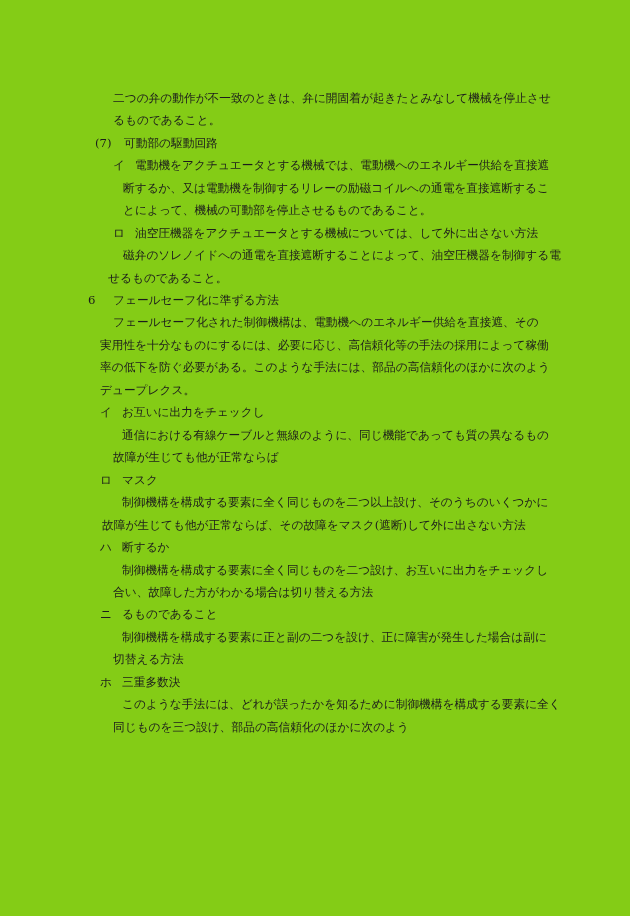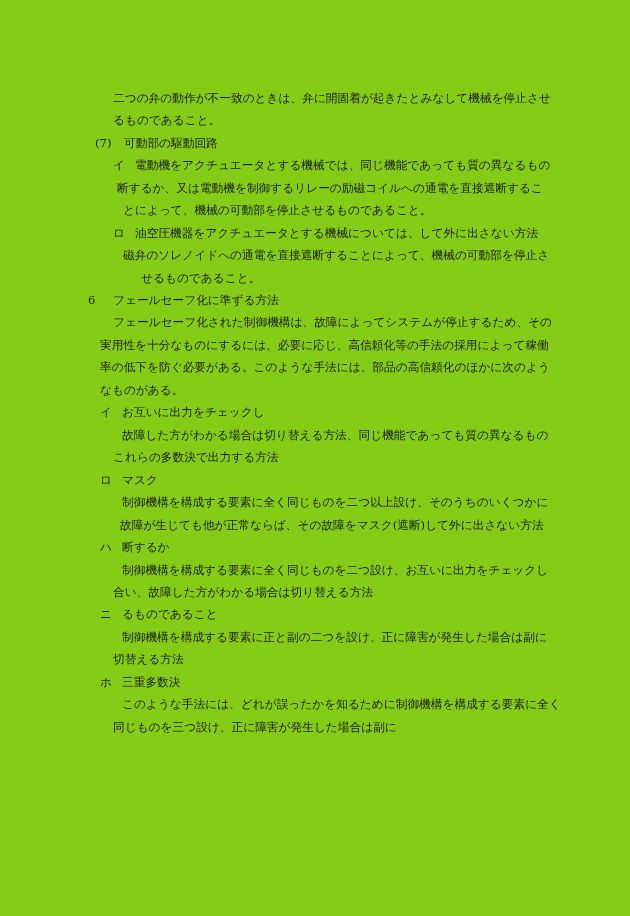--- a/index.html
+++ b/index.html
@@ -29,73 +29,73 @@
     <div class="ln" style="top:86.8px;left:113px">二つの弁の動作が不一致のときは、弁に開固着が起きたとみなして機械を停止させ</div>
     <div class="ln" style="top:109.3px;left:113px">るものであること。</div>
   </div>
 
   <div>
     <div class="marker" style="top:131.7px;left:95px">(7)</div>
     <div class="ln" style="top:131.7px;left:124px">可動部の駆動回路</div>
 
     <div>
       <div class="marker" style="top:154.2px;left:113px">イ</div>
-      <div class="ln" style="top:154.2px;left:135px">電動機をアクチュエータとする機械では、同じ機能であっても質の異なるもの</div>
-      <div class="ln" style="top:176.6px;left:117px">断するか、又は電動機を制御するリレーの励磁コイルへの通電を直接遮断するこ</div>
+      <div class="ln" style="top:154.2px;left:135px">電動機をアクチュエータとする機械では、電動機へのエネルギー供給を直接遮</div>
+      <div class="ln" style="top:176.6px;left:123px">断するか、又は電動機を制御するリレーの励磁コイルへの通電を直接遮断するこ</div>
       <div class="ln" style="top:199.1px;left:123px">とによって、機械の可動部を停止させるものであること。</div>
     </div>
 
     <div>
       <div class="marker" style="top:221.6px;left:113px">ロ</div>
       <div class="ln" style="top:221.6px;left:135px">油空圧機器をアクチュエータとする機械については、して外に出さない方法</div>
-      <div class="ln" style="top:244.0px;left:123px">磁弁のソレノイドへの通電を直接遮断することによって、機械の可動部を停止さ</div>
-      <div class="ln" style="top:266.5px;left:141px">せるものであること。</div>
+      <div class="ln" style="top:244.0px;left:123px">磁弁のソレノイドへの通電を直接遮断することによって、油空圧機器を制御する電</div>
+      <div class="ln" style="top:266.5px;left:108px">せるものであること。</div>
     </div>
   </div>
 
   <div>
     <div class="marker" style="top:288.9px;left:88px">6</div>
     <div class="ln" style="top:288.9px;left:113px">フェールセーフ化に準ずる方法</div>
 
     <div>
-      <div class="ln" style="top:311.4px;left:113px">フェールセーフ化された制御機構は、故障によってシステムが停止するため、その</div>
+      <div class="ln" style="top:311.4px;left:113px">フェールセーフ化された制御機構は、電動機へのエネルギー供給を直接遮、その</div>
       <div class="ln" style="top:333.9px;left:100px">実用性を十分なものにするには、必要に応じ、高信頼化等の手法の採用によって稼働</div>
       <div class="ln" style="top:356.3px;left:100px">率の低下を防ぐ必要がある。このような手法には、部品の高信頼化のほかに次のよう</div>
-      <div class="ln" style="top:378.8px;left:100px">なものがある。</div>
+      <div class="ln" style="top:378.8px;left:100px">デュープレクス。</div>
     </div>
 
     <div>
       <div class="marker" style="top:401.2px;left:100px">イ</div>
       <div class="ln" style="top:401.2px;left:122px">お互いに出力をチェックし</div>
-      <div class="ln" style="top:423.7px;left:122px">故障した方がわかる場合は切り替える方法、同じ機能であっても質の異なるもの</div>
-      <div class="ln" style="top:446.2px;left:113px">これらの多数決で出力する方法</div>
+      <div class="ln" style="top:423.7px;left:122px">通信における有線ケーブルと無線のように、同じ機能であっても質の異なるもの</div>
+      <div class="ln" style="top:446.2px;left:113px">故障が生じても他が正常ならば</div>
     </div>
 
     <div>
       <div class="marker" style="top:468.6px;left:100px">ロ</div>
       <div class="ln" style="top:468.6px;left:122px">マスク</div>
       <div class="ln" style="top:491.1px;left:122px">制御機構を構成する要素に全く同じものを二つ以上設け、そのうちのいくつかに</div>
-      <div class="ln" style="top:513.5px;left:120px">故障が生じても他が正常ならば、その故障をマスク(遮断)して外に出さない方法</div>
+      <div class="ln" style="top:513.5px;left:102px">故障が生じても他が正常ならば、その故障をマスク(遮断)して外に出さない方法</div>
     </div>
 
     <div>
       <div class="marker" style="top:536.0px;left:100px">ハ</div>
       <div class="ln" style="top:536.0px;left:122px">断するか</div>
       <div class="ln" style="top:558.5px;left:122px">制御機構を構成する要素に全く同じものを二つ設け、お互いに出力をチェックし</div>
       <div class="ln" style="top:580.9px;left:113px">合い、故障した方がわかる場合は切り替える方法</div>
     </div>
 
     <div>
       <div class="marker" style="top:603.4px;left:100px">ニ</div>
       <div class="ln" style="top:603.4px;left:122px">るものであること</div>
       <div class="ln" style="top:625.8px;left:122px">制御機構を構成する要素に正と副の二つを設け、正に障害が発生した場合は副に</div>
       <div class="ln" style="top:648.3px;left:113px">切替える方法</div>
     </div>
 
     <div>
       <div class="marker" style="top:670.8px;left:100px">ホ</div>
       <div class="ln" style="top:670.8px;left:122px">三重多数決</div>
       <div class="ln" style="top:693.2px;left:122px">このような手法には、どれが誤ったかを知るために制御機構を構成する要素に全く</div>
-      <div class="ln" style="top:715.7px;left:113px">同じものを三つ設け、正に障害が発生した場合は副に</div>
+      <div class="ln" style="top:715.7px;left:113px">同じものを三つ設け、部品の高信頼化のほかに次のよう</div>
     </div>
   </div>
 
 </div>
 
 </body></html>

